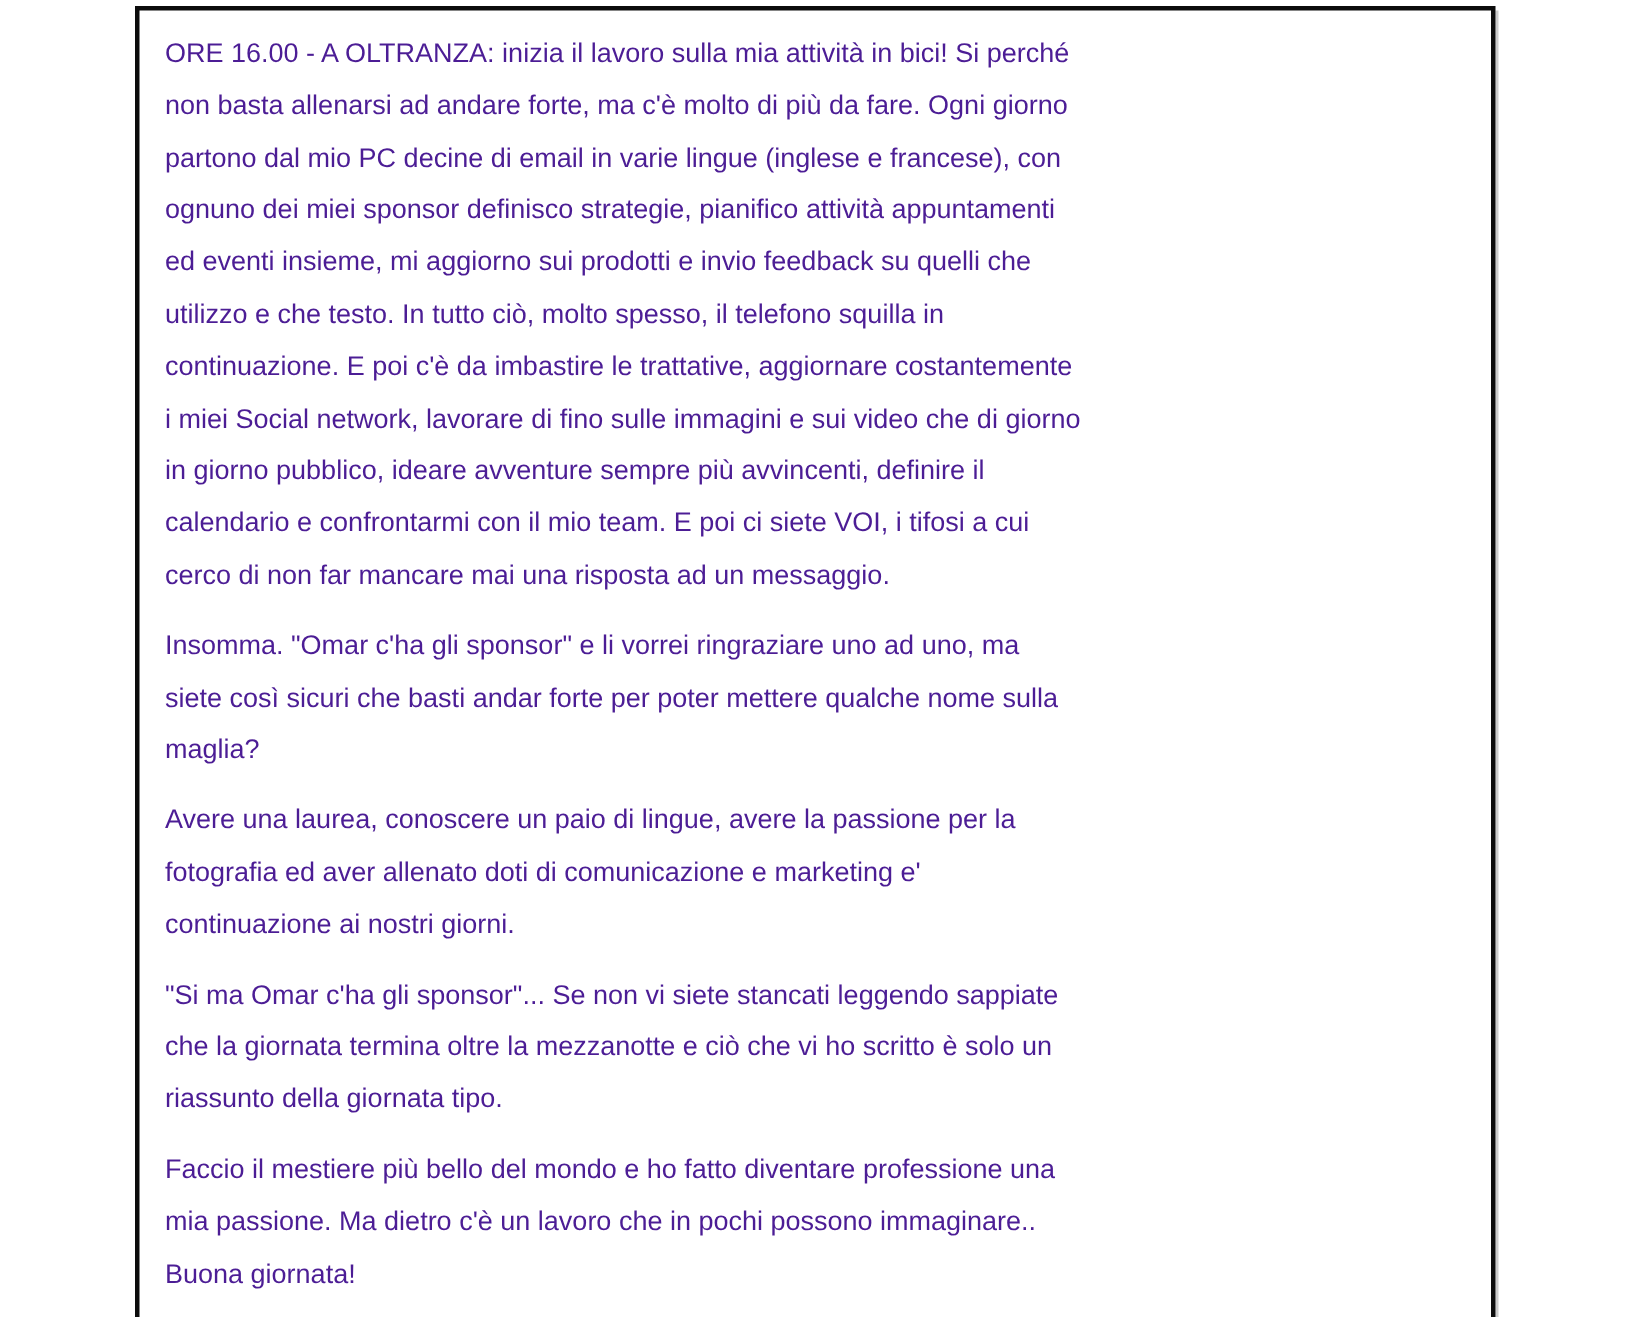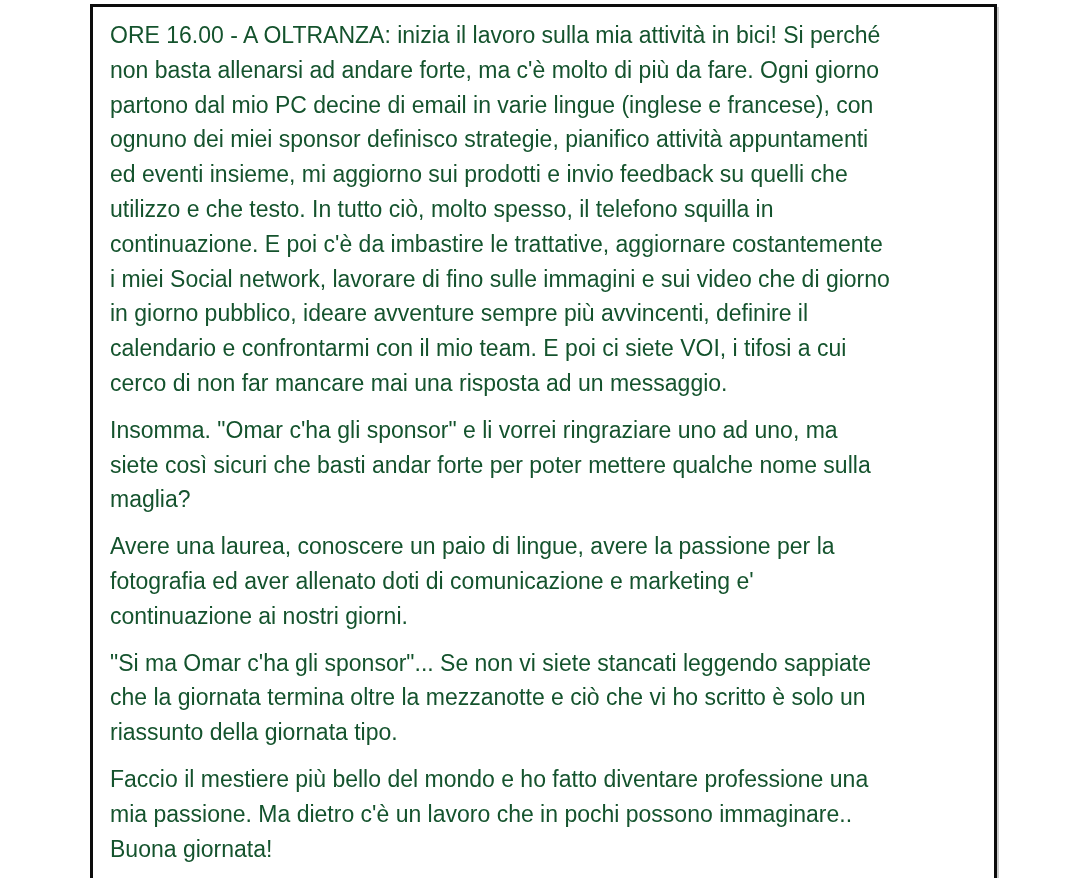--- a/index.html
+++ b/index.html
@@ -24,23 +24,23 @@
     width: 907px;
     min-height: 867px;
     box-sizing: border-box;
     background: #ffffff;
     border: 3px solid #0c0c0c;
     padding: 11px 8px 14px 17px;
     box-shadow: 2px 3px 0 rgba(140,140,140,0.45);
   }
   .text-panel p {
     margin: 0 0 12px 0;
-    font-size: 23px;
+    font-size: 18px;
     line-height: 34.8px;
-    color: #14532d;
+    color: #4c1d95;
     white-space: pre-line;
   }
   .text-panel p:last-child {
     margin-bottom: 16px;
   }
 </style>
 </head>
 <body>
 
 <div class="page">

